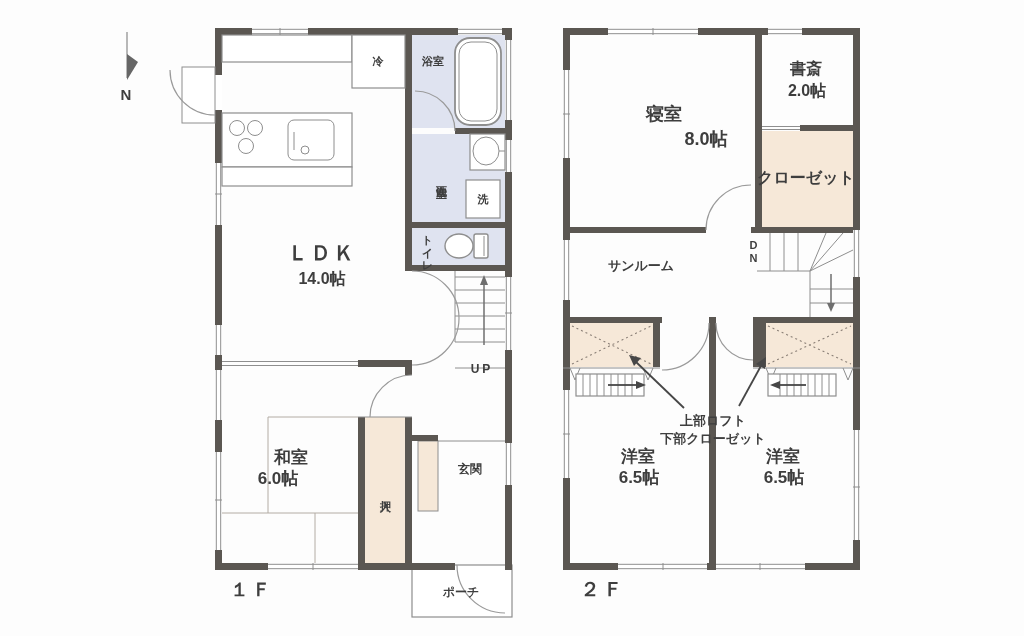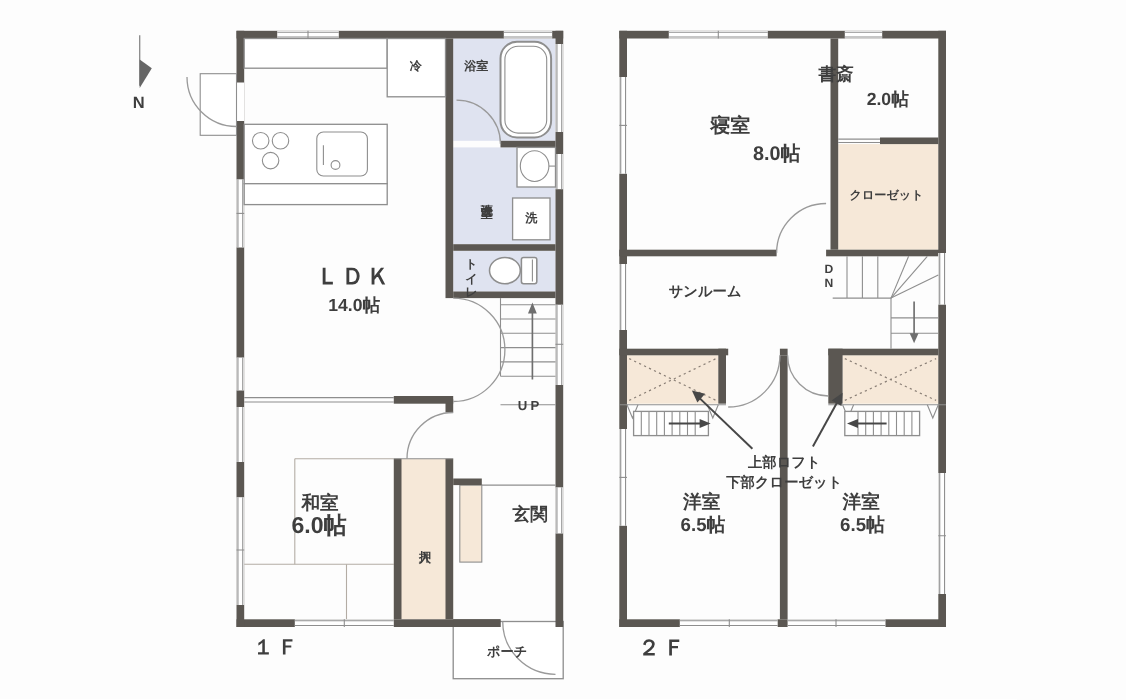--- a/index.html
+++ b/index.html
@@ -312,31 +312,31 @@
 
   <div class="lbl" style="left:378px;top:61px;font-size:11px">冷</div>
   <div class="lbl" style="left:433px;top:61px;font-size:11px">浴室</div>
   <div class="lbl v" style="left:441px;top:178px;font-size:11px">洗面室</div>
   <div class="lbl" style="left:483px;top:199px;font-size:11px">洗</div>
   <div class="lbl v" style="left:427px;top:247px;font-size:11px">トイレ</div>
   <div class="lbl" style="left:482px;top:369px;font-size:12px;letter-spacing:3px">UP</div>
   <div class="lbl" style="left:322px;top:252px;font-size:21px;letter-spacing:2px">ＬＤＫ</div>
   <div class="lbl" style="left:322px;top:279px;font-size:16px">14.0帖</div>
   <div class="lbl" style="left:291px;top:457px;font-size:17px">和室</div>
-  <div class="lbl" style="left:290px;top:478px;font-size:21px">6.0帖</div>
+  <div class="lbl" style="left:278px;top:478px;font-size:17px">6.0帖</div>
   <div class="lbl v" style="left:385px;top:492px;font-size:11px">押入</div>
-  <div class="lbl" style="left:482px;top:469px;font-size:16px">玄関</div>
+  <div class="lbl" style="left:470px;top:469px;font-size:12px">玄関</div>
   <div class="lbl" style="left:461px;top:592px;font-size:12px">ポーチ</div>
   <div class="lbl" style="left:252px;top:589px;font-size:19px;letter-spacing:3px">１Ｆ</div>
 
   <div class="lbl" style="left:664px;top:114px;font-size:18px">寝室</div>
   <div class="lbl" style="left:706px;top:139px;font-size:18px">8.0帖</div>
-  <div class="lbl" style="left:760px;top:69px;font-size:16px">書斎</div>
+  <div class="lbl" style="left:806px;top:69px;font-size:16px">書斎</div>
   <div class="lbl" style="left:807px;top:91px;font-size:16px">2.0帖</div>
-  <div class="lbl" style="left:806px;top:178px;font-size:11px">クローゼット</div>
+  <div class="lbl" style="left:806px;top:178px;font-size:16px">クローゼット</div>
   <div class="lbl" style="left:641px;top:265px;font-size:13px">サンルーム</div>
   <div class="lbl v" style="left:753px;top:252px;font-size:11px">DN</div>
   <div class="lbl" style="left:638px;top:456px;font-size:17px">洋室</div>
   <div class="lbl" style="left:639px;top:477px;font-size:17px">6.5帖</div>
   <div class="lbl" style="left:783px;top:456px;font-size:17px">洋室</div>
   <div class="lbl" style="left:784px;top:477px;font-size:17px">6.5帖</div>
   <div class="lbl" style="left:713px;top:420px;font-size:13px">上部ロフト</div>
   <div class="lbl" style="left:713px;top:438px;font-size:13px">下部クローゼット</div>
   <div class="lbl" style="left:603px;top:589px;font-size:20px;letter-spacing:3px">２Ｆ</div>
 </div>

